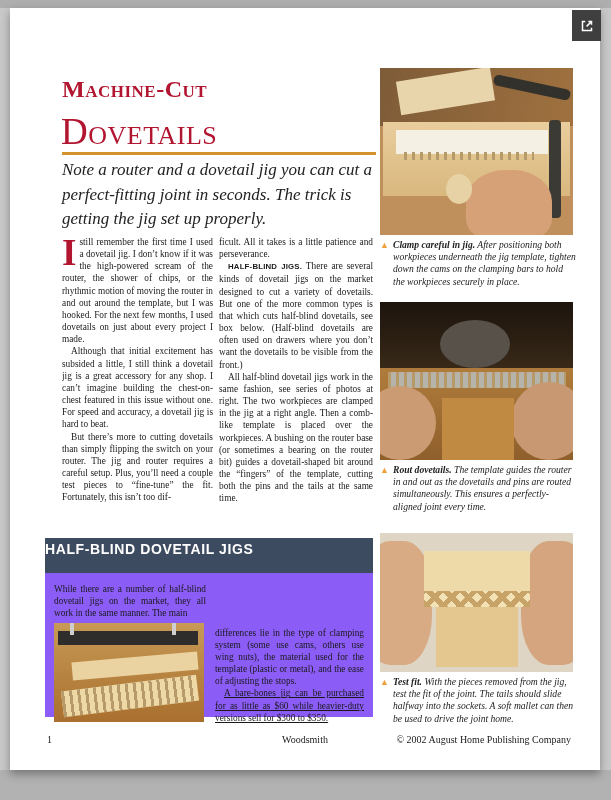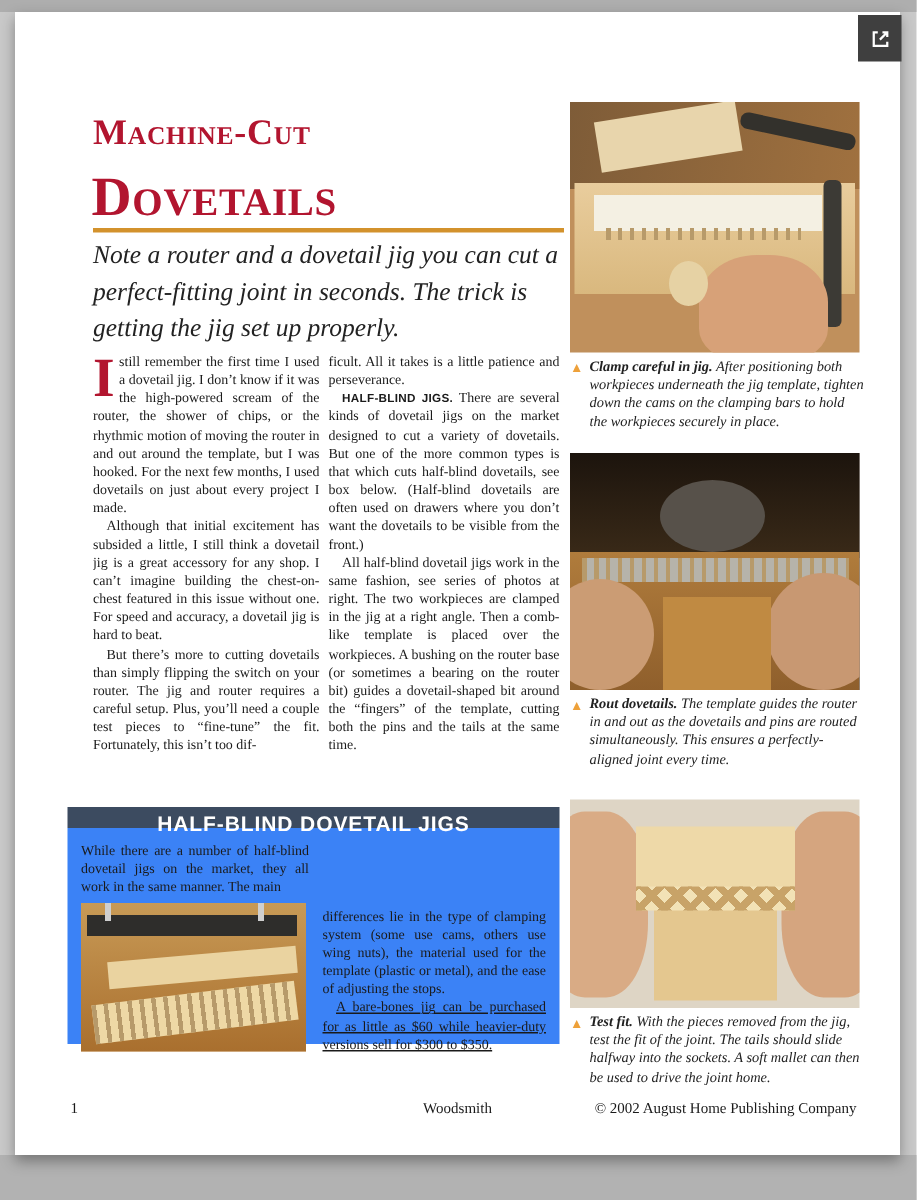--- a/index.html
+++ b/index.html
@@ -24,21 +24,21 @@
   }
 
   
   .kicker {
     position:absolute; left:52px; top:68px;
     font-variant:small-caps; font-weight:bold; font-size:24px; letter-spacing:0.5px;
     color:#b2152f;
   }
   .title {
     position:absolute; left:51px; top:106px;
-    font-variant:small-caps; font-weight:bold; font-size:37px; letter-spacing:0.5px;
+    font-variant:small-caps; font-weight:normal; font-size:37px; letter-spacing:0.5px;
     color:#b2152f; line-height:36px;
   }
   .gold-rule { position:absolute; left:52px; top:144px; width:314px; height:3px; background:#d3922c; }
   .deck {
     position:absolute; left:52px; top:150px; width:324px;
     font-style:italic; font-size:17px; line-height:24.5px; color:#222;
   }
 
   
   .col { position:absolute; top:228px; font-size:9.3px; line-height:12.15px; text-align:justify; overflow:hidden; height:308px; }
@@ -59,25 +59,25 @@
   .shape { position:absolute; }
 
   .caption { position:absolute; left:370px; width:196px; padding-left:13px; font-style:italic; font-size:9.6px; line-height:12.2px; color:#222; }
   .cap1 { top:231px; } .cap2 { top:456px; } .cap3 { top:668px; }
   .cap-marker { position:absolute; left:0; top:0; font-style:normal; font-size:9px; color:#eea13a; }
   .cap-lead { font-weight:bold; }
 
   
   .box { position:absolute; left:35px; top:530px; width:328px; }
   .box-header {
-    height:14px; background:#3c4b60; color:#fff; text-align:center;
+    height:35px; background:#3c4b60; color:#fff; text-align:left;
     font-family:"Liberation Sans", sans-serif; font-weight:bold; font-size:14px;
     letter-spacing:0.6px; line-height:23px;
   }
-  .box-body { background:#3b82f6; height:144px; padding:10px 9px 8px 9px; display:flex; gap:9px; }
+  .box-body { background:#8b5cf6; height:144px; padding:10px 9px 8px 9px; display:flex; gap:9px; }
   .box-col { font-size:9.3px; line-height:12.1px; text-align:justify; }
   .box-col1 { width:152px; }
   .box-col2 { width:149px;margin-top:44px; }
   .box-col p + p { text-indent:9px;text-decoration:underline; }
   .box-photo { position:relative; width:150px; height:99px; margin-top:4px; background:#b5792f; overflow:hidden; }
 
   
   .footer-num { position:absolute; left:37px; top:726px; font-size:10px; }
   .footer-pub { position:absolute; left:0; top:726px; width:590px; text-align:center; font-size:10px; }
   .footer-copy { position:absolute; right:29px; top:726px; font-size:10px; }

